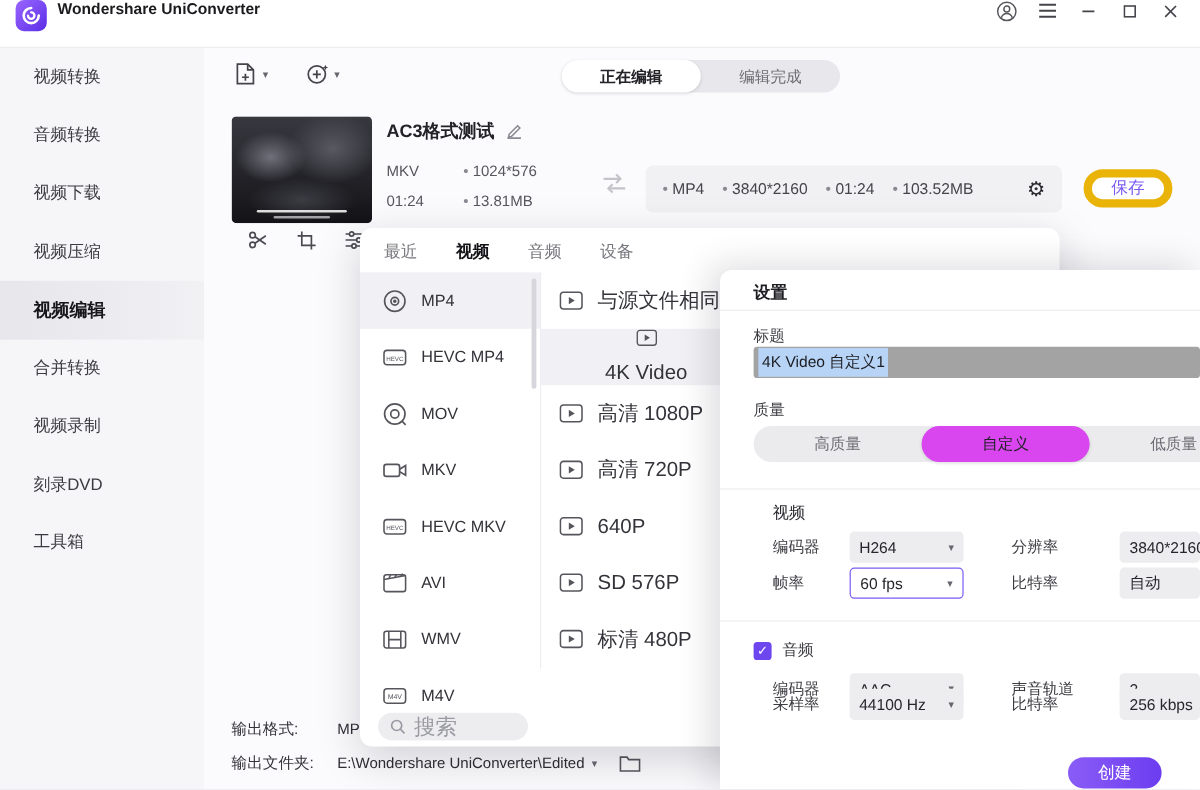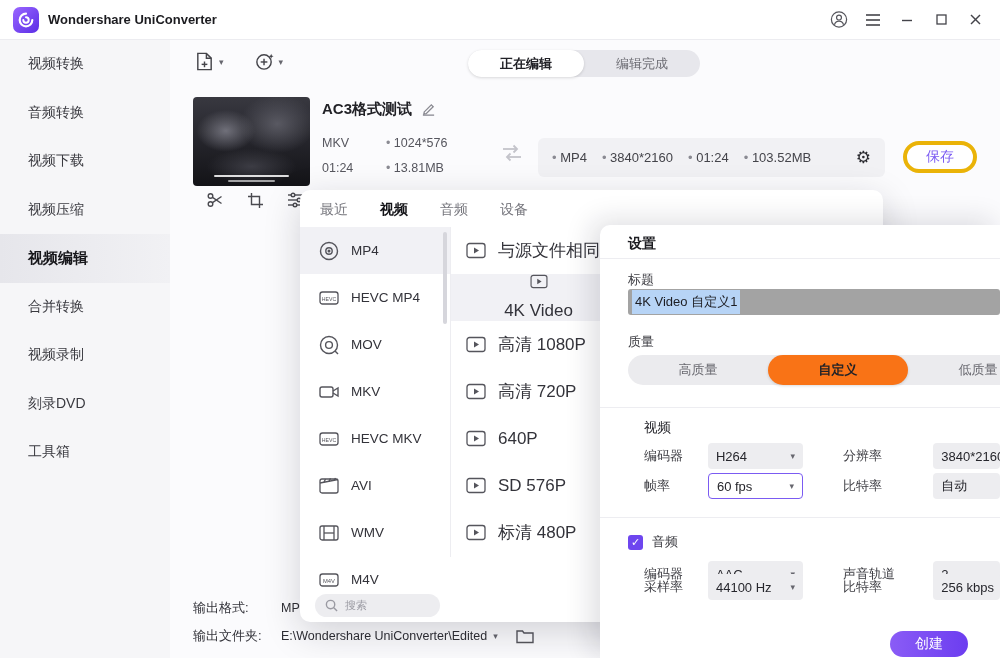--- a/index.html
+++ b/index.html
@@ -2,21 +2,21 @@
 <html><head>
 <meta charset="utf-8">
 <style>
   * { margin:0; padding:0; box-sizing:border-box; }
   body { background:#e9e9ee; font-family:"Liberation Sans", sans-serif; }
   .window { position:relative; width:1000px; height:658px; background:#fbfbfd; overflow:hidden;
             box-shadow: inset 0 0 0 1px #d8d8de; }
 
   
   .titlebar { position:absolute; top:0; left:0; right:0; height:40px; background:#fff;
-              border-bottom:1px solid #ececf0; display:flex; align-items:center; z-index:20; }
+              border-bottom:1px solid #ececf0; display:flex; align-items:flex-start; z-index:20; }
   .logo { width:26px; height:26px; border-radius:7px; margin-left:13px; flex:0 0 auto;
           background:linear-gradient(135deg,#9a66ff,#5b2ee6); display:flex; align-items:center; justify-content:center; }
   .app-title { margin-left:9px; font-size:13px; color:#1b1b1f; font-weight:600; }
   .tb-right { margin-left:auto; display:flex; align-items:center; gap:16px; margin-right:16px; color:#55555c; }
   .winbtn { display:flex; align-items:center; justify-content:center; width:18px; height:18px; cursor:pointer; }
 
   
   .sidebar { position:absolute; left:0; top:40px; width:170px; bottom:0; background:#f6f6f8; z-index:2; }
   .side-item { height:48.5px; display:flex; align-items:center; padding-left:28px; font-size:14px; color:#3a3a40; cursor:pointer; }
   .side-item.active { font-weight:700; font-size:15px; color:#17171b; background:linear-gradient(90deg,#e6e6eb,#f1f1f4); }
@@ -44,21 +44,21 @@
   .file-title-row { display:flex; align-items:center; gap:9px; font-size:15px; color:#222227; font-weight:600; }
   .src-meta { margin-top:17px; display:grid; grid-template-columns:64px auto; row-gap:11px; font-size:12.5px; color:#56565e; }
   .dot::before { content:"•  "; color:#8a8a92; }
 
   .transfer { position:absolute; left:330px; top:102px; color:#c3c3ca; }
 
   .target-box { position:absolute; left:368px; top:98px; width:347px; height:39px; background:#f1f1f4; border-radius:6px;
                 display:flex; align-items:center; padding:0 14px; gap:15px; font-size:13px; color:#44444a; }
   .gear { margin-left:auto; font-size:17px; color:#2b2b30; cursor:pointer; line-height:1; }
 
-  .save-btn { position:absolute; left:733px; top:101px; width:74px; height:32px; border:4px solid #eab308; color:#7b5bf2;
+  .save-btn { position:absolute; left:733px; top:101px; width:74px; height:32px; border:7px solid #eab308; color:#7b5bf2;
               border-radius:16px; background:#fff; font-size:14px; display:flex; align-items:center; justify-content:center; cursor:pointer; }
 
   .edit-tools { position:absolute; left:36px; top:151px; display:flex; gap:23px; color:#4a4a50; align-items:center; }
   .edit-tools .tico { cursor:pointer; display:flex; }
 
   .out-row { position:absolute; display:flex; align-items:center; font-size:13px; color:#33333a; }
   .out-format { left:23px; top:559px; }
   .out-folder { left:23px; top:587px; }
   .out-label { width:88px; }
   .out-val { display:flex; align-items:center; gap:6px; font-size:12.5px; color:#2e2e34; }
@@ -72,37 +72,37 @@
   .ptab.active { color:#141418; font-weight:700; }
   .format-col { position:absolute; left:0; top:37px; width:150px; }
   .fmt-item { height:47px; display:flex; align-items:center; padding-left:18px; gap:11px; font-size:13.5px; color:#33333a; cursor:pointer; }
   .fmt-item.active { background:#f1f1f5; }
   .col-divider { position:absolute; left:150px; top:37px; height:330px; width:1px; background:#ededf1; }
   .preset-col { position:absolute; left:151px; top:37px; width:160px; }
   .pre-item { height:47px; display:flex; align-items:center; padding-left:15px; gap:12px; font-size:17px; color:#33333a; cursor:pointer; }
   .pre-item.active { background:#f1f1f5;flex-direction:column; }
   .scrollbar { position:absolute; left:143px; top:42px; width:4px; height:92px; background:#d6d6dc; border-radius:2px; cursor:pointer; }
   .search { position:absolute; left:15px; top:404px; width:125px; height:23px; background:#ededf0; border-radius:12px;
-            display:flex; align-items:center; padding:0 10px; gap:7px; color:#9a9aa2; font-size:11px; cursor:text; }
+            display:flex; align-items:center; padding:0 10px; gap:7px; color:#9a9aa2; font-size:18px; cursor:text; }
   .fic { color:#55555c; display:flex; }
 
   
   .settings { position:absolute; left:600px; top:225px; width:400px; height:433px; background:#fff;
               border-top-left-radius:10px; box-shadow:-8px -4px 28px rgba(20,20,40,.14); z-index:6; overflow:hidden; }
   .set-title { position:absolute; left:28px; top:10px; font-size:14px; font-weight:700; color:#1d1d22; }
   .set-div { position:absolute; left:0; right:0; height:1px; background:#ededf1; }
   .lbl { font-size:13px; color:#3c3c42; }
   .name-label { position:absolute; left:28px; top:46px; }
   .name-input { position:absolute; left:28px; top:64px; right:0; height:26px; background:#a3a3a3; border-radius:3px;
                 display:flex; align-items:center; padding-left:4px; font-size:13px; color:#1d1d22; cursor:text; }
   .sel-text { background:#b7d4f6; padding:3px 3px; }
   .q-label { position:absolute; left:28px; top:108px; }
   .qseg { position:absolute; left:28px; top:130px; width:420px; height:30px; background:#ebebee; border-radius:15px; display:flex; font-size:13px; }
   .qseg-item { flex:1; display:flex; align-items:center; justify-content:center; color:#6b6b72; border-radius:15px; cursor:pointer; }
-  .qseg-item.active { background:#f97316; color:#222227; font-weight:700; box-shadow:0 1px 3px rgba(0,0,0,.14); }
+  .qseg-item.active { background:#d946ef; color:#222227; font-weight:400; box-shadow:0 1px 3px rgba(0,0,0,.14); }
   .sec-label { position:absolute; left:44px; font-size:13.5px; color:#26262c; }
   .srow { position:absolute; left:44px; right:0; height:26px; display:flex; align-items:center; font-size:13px; color:#3c3c42; }
   .srow .l1 { width:68px; }
   .srow .l2 { margin-left:40px; width:96px; }
   .sel { width:100px; height:26px; background:#ededf0; border-radius:4px; display:flex; align-items:center;
          padding:0 8px; font-size:13px; color:#26262c; cursor:pointer; }
   .sel .caret { margin-left:auto; }
   .sel.focus { background:#fff; border:1px solid #7b5bf2; }
   .valbox { width:70px; height:26px; background:#ededf0; border-radius:4px; display:flex; align-items:center;
             padding:0 8px; font-size:13px; color:#26262c; white-space:nowrap; overflow:hidden; cursor:pointer; }

